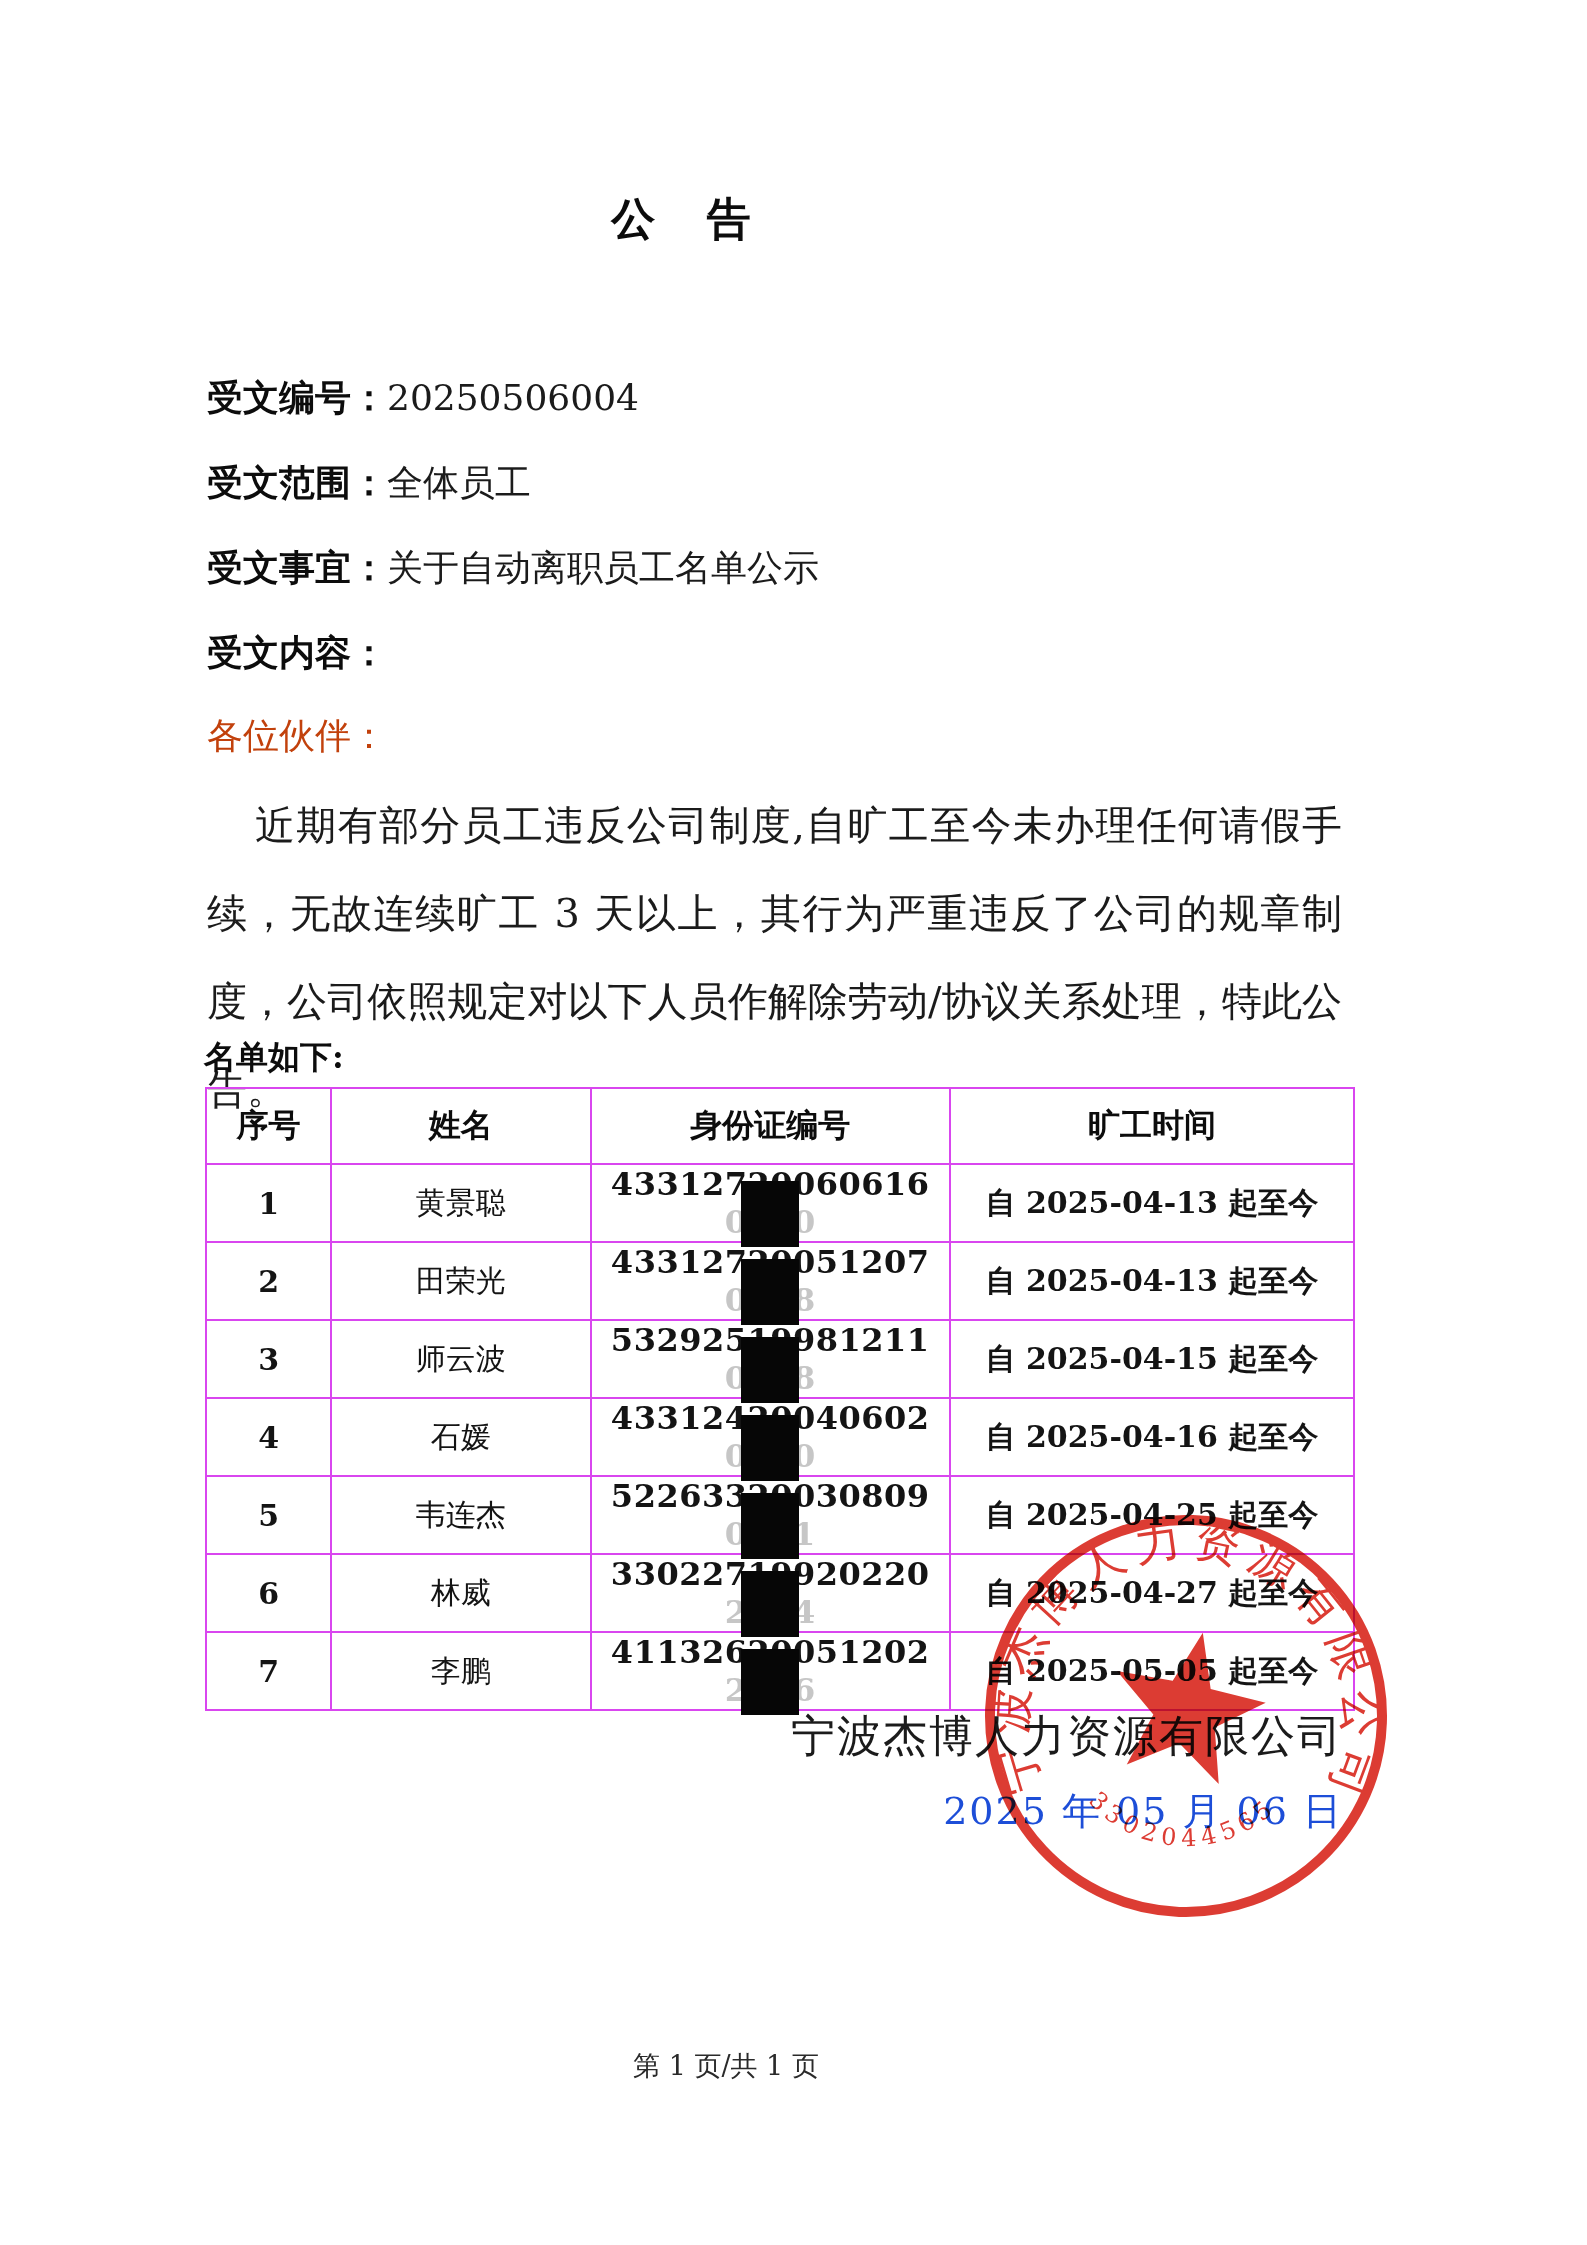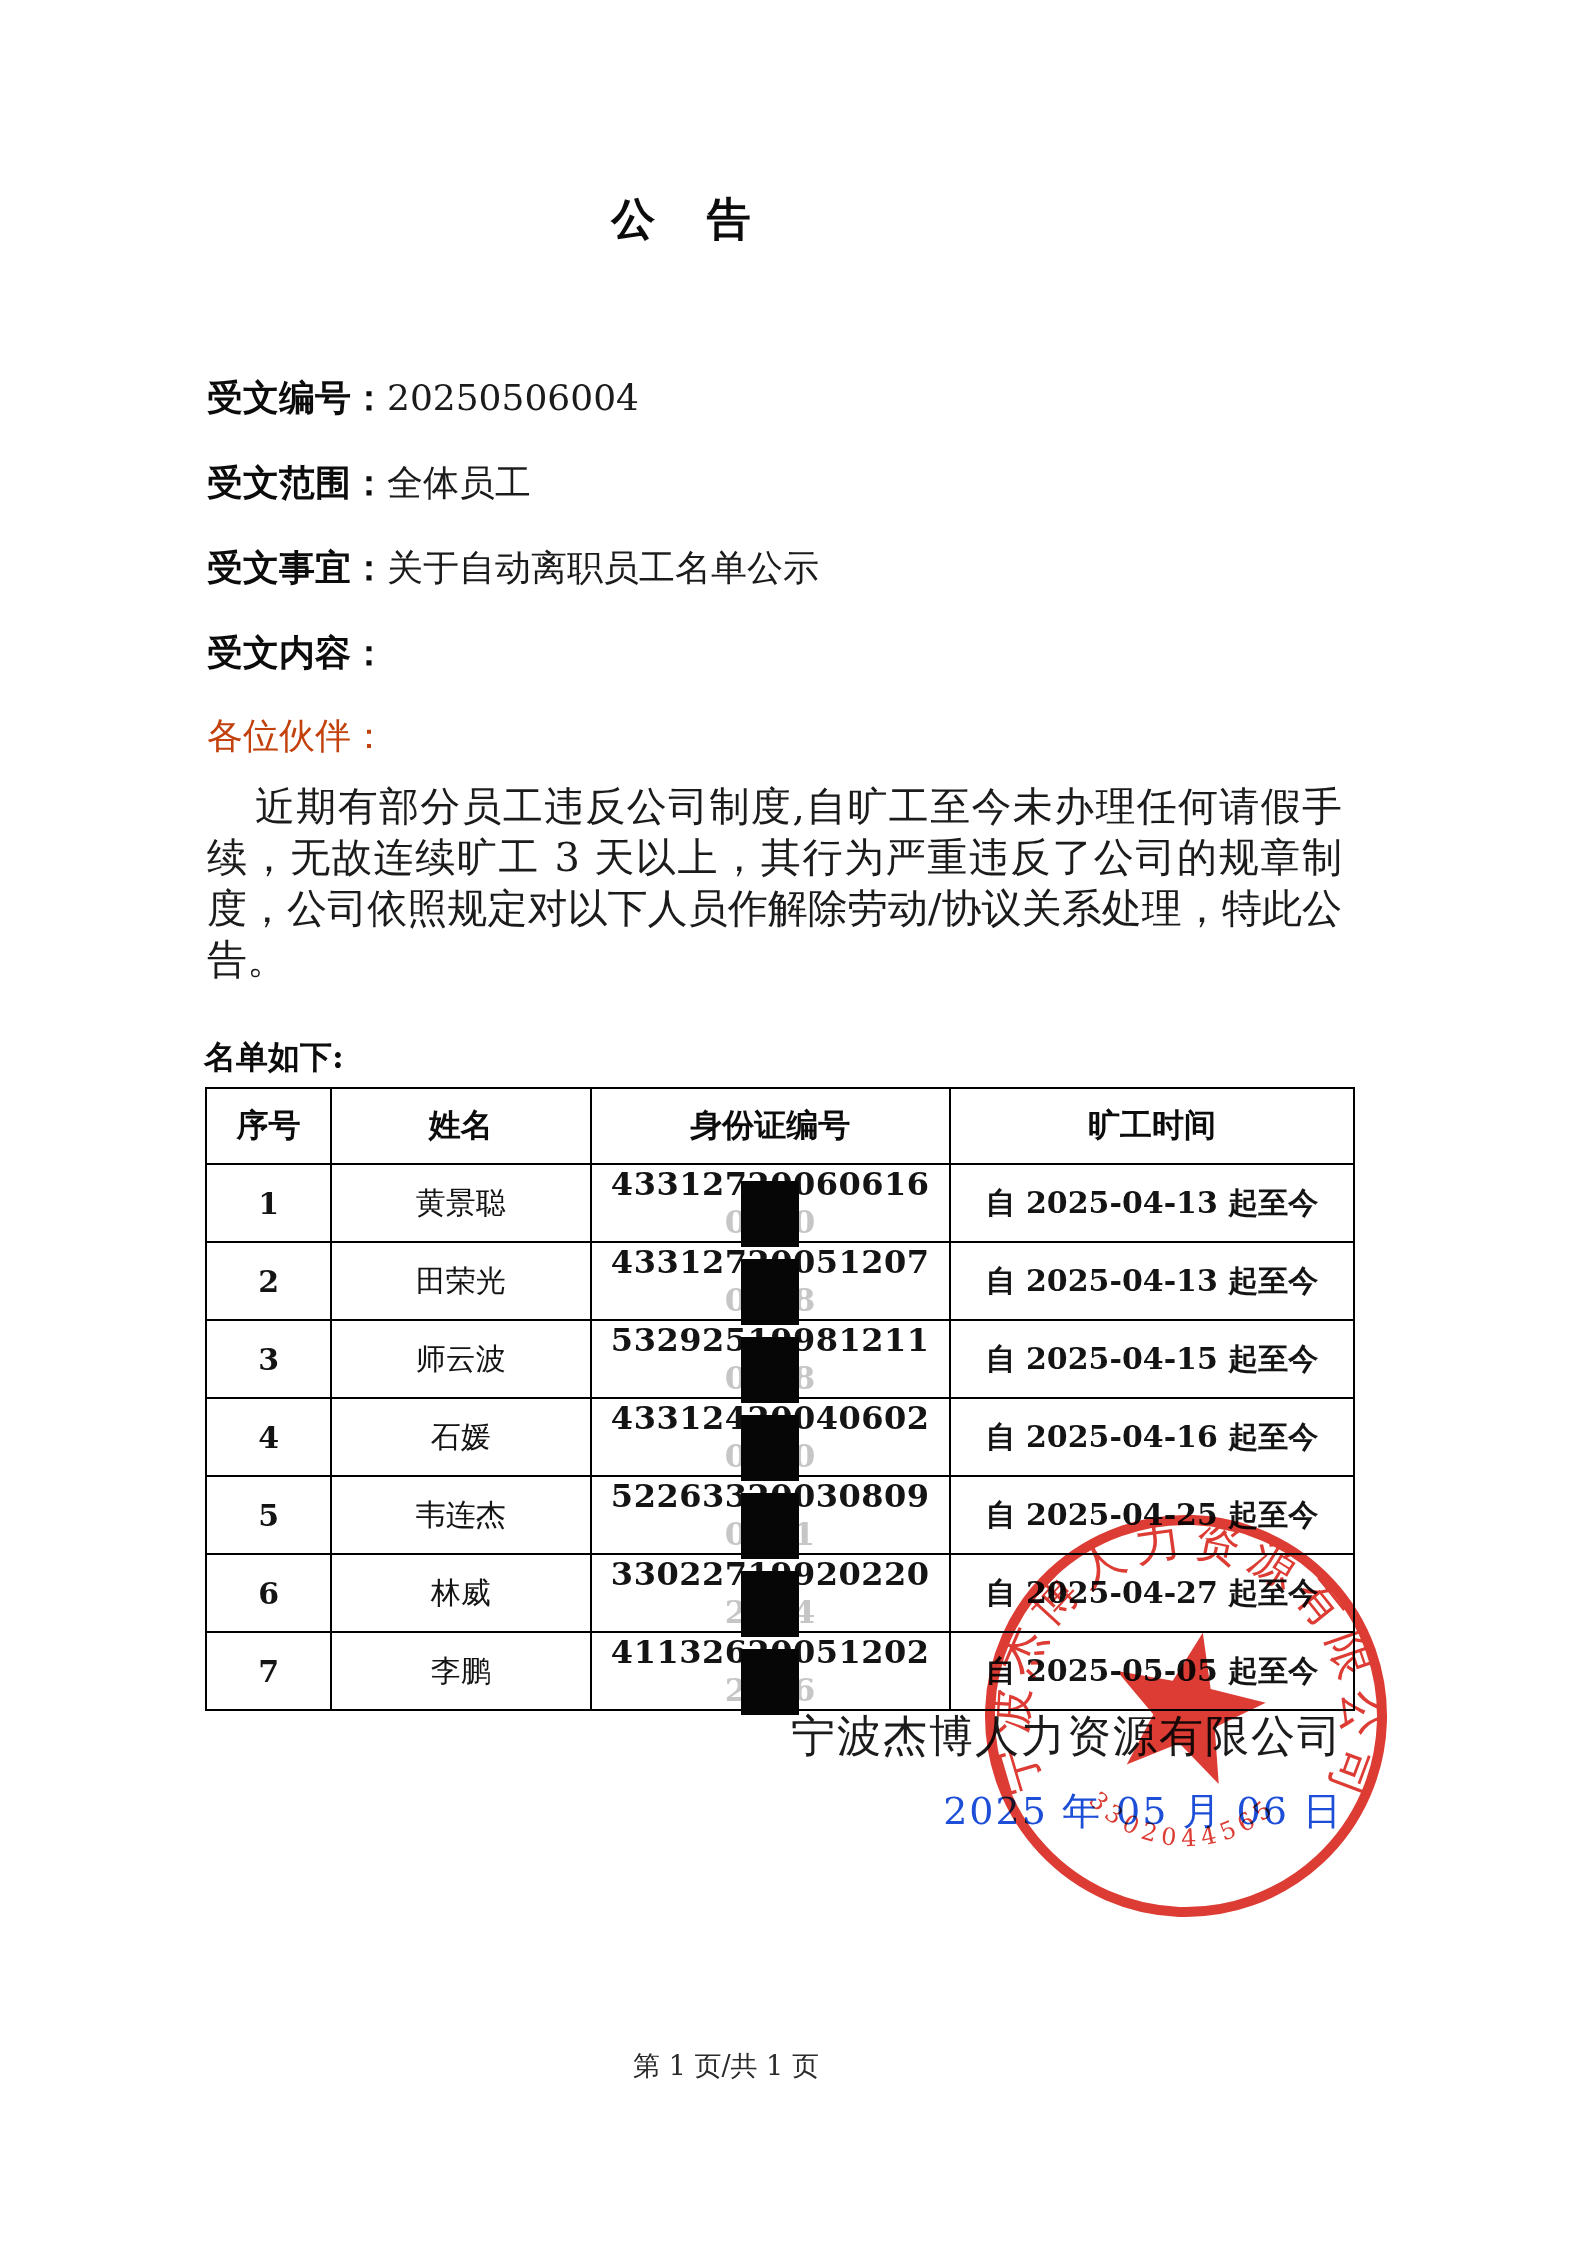--- a/index.html
+++ b/index.html
@@ -22,34 +22,34 @@
   }
   .meta-row{height:85px;line-height:85px;font-size:36px;white-space:nowrap;}
   .meta-label{font-weight:bold;color:#0c0c0c;font-family:Liberation Mono, monospace;}
   .meta-value{margin-left:0;font-weight:normal;color:#1b1b1b;text-align:right;}
   .salutation{
     position:absolute;top:712px;left:207px;
     font-size:36px;color:#c2410c;
   }
   .para{
     position:absolute;top:781px;left:207px;width:1135px;
-    font-size:40px;line-height:51px;
+    font-size:40px;line-height:88px;
     text-align:justify;text-justify:inter-character;
     text-indent:48px;color:#1b1b1b;
   }
   .list-label{
     position:absolute;top:1036px;left:204px;
     font-size:32px;font-weight:bold;color:#0c0c0c;
   }
   table.roster{
     position:absolute;top:1087px;left:205px;width:1150px;
     border-collapse:collapse;table-layout:fixed;
   }
   table.roster th, table.roster td{
-    border:2px solid #000000;
+    border:2px solid #d946ef;
     text-align:center;vertical-align:middle;
     padding:0;
   }
   table.roster th{height:74px;font-size:32px;font-weight:bold;color:#0c0c0c;}
   table.roster td{height:76px;font-size:30px;color:#141414;}
   td.c-seq{font-weight:bold;font-size:30px;}
   td.c-name{font-weight:normal;font-size:31px;}
   td.c-id{font-weight:bold;}
   .idnum{font-weight:bold;font-size:32px;letter-spacing:0.5px;}
   .redact{position:relative;display:inline-block;vertical-align:baseline;}

